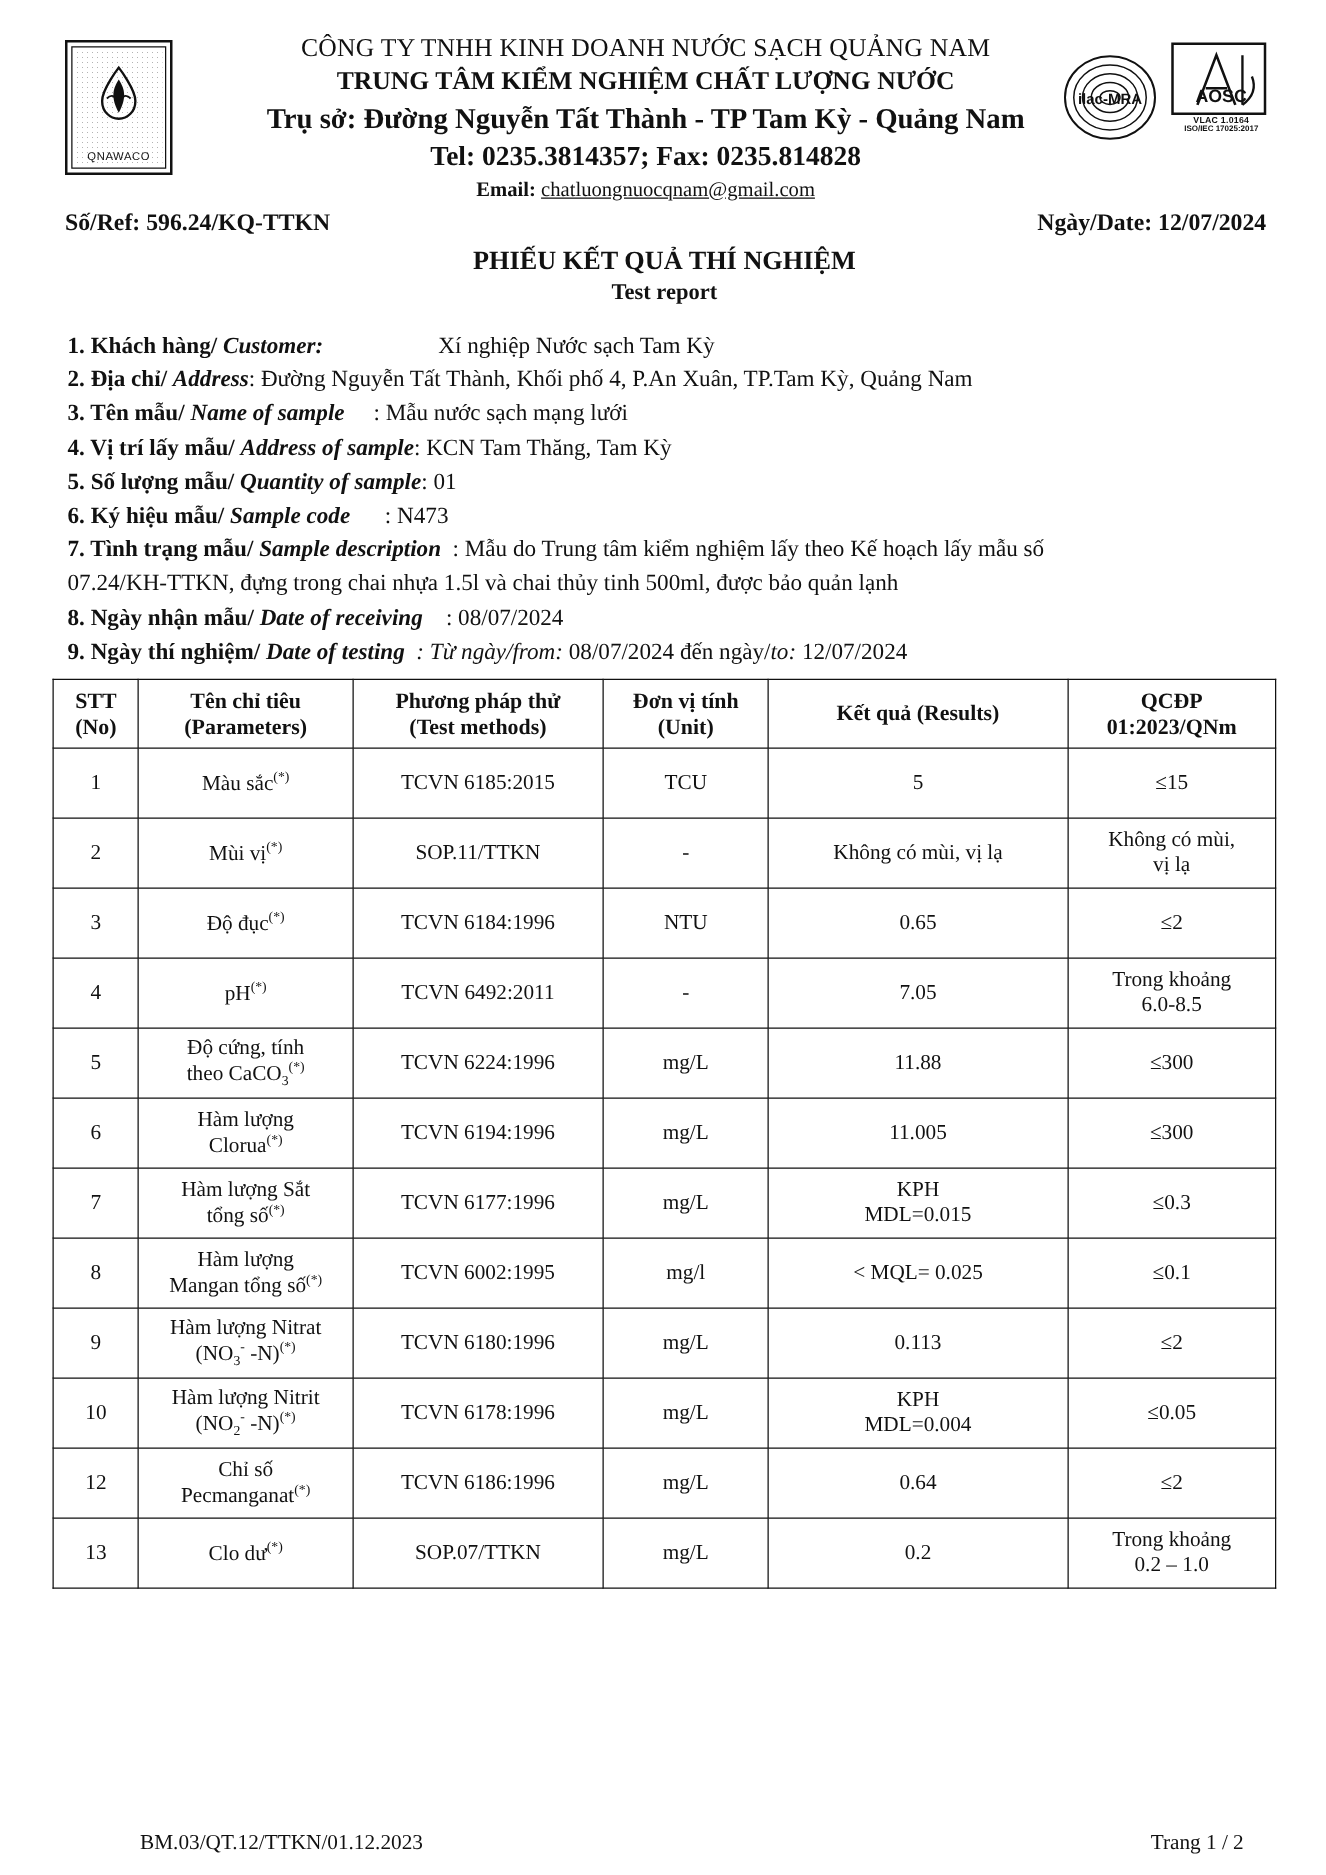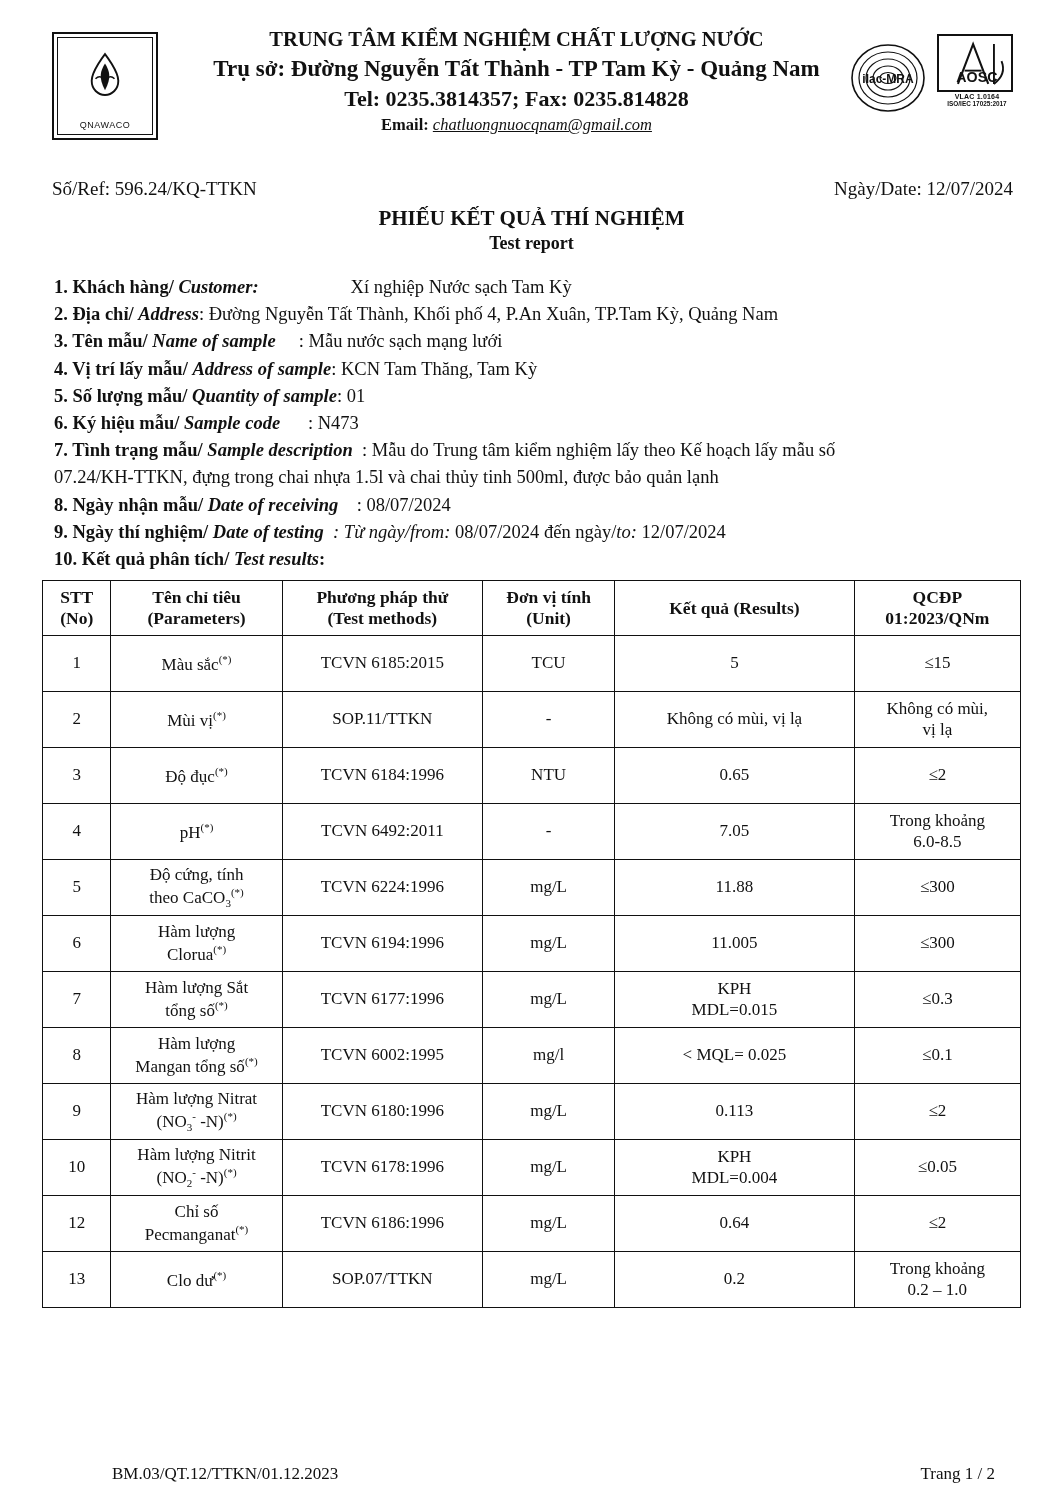--- a/index.html
+++ b/index.html
@@ -25,21 +25,21 @@
 
   
   .header {
     position: relative;
     height: 140px;
   }
   .logo-left {
     position: absolute;
     left: 10px;
     top: 6px;
-    width: 106px;
+    width: 86px;
     height: 108px;
     border: 2px solid #111;
     box-sizing: border-box;
     padding: 3px;
   }
   .logo-left-inner {
     width: 100%;
     height: 100%;
     border: 1px solid #111;
     box-sizing: border-box;
@@ -98,21 +98,20 @@
   }
   .head-text .l5 {
     font-size: 16.5px;
     font-weight: bold;
     line-height: 1.4;
   }
   .head-text .l5 a {
     color: #111;
     text-decoration: underline;
     font-weight: normal;
-    font-style: italic;
   }
 
   .logos-right {
     position: absolute;
     right: 4px;
     top: 8px;
     display: flex;
     gap: 10px;
     align-items: flex-end;
   }
@@ -143,22 +142,23 @@
     font-weight: bold;
     font-family: "Liberation Sans", sans-serif;
   }
 
   
   .ref-row {
     display: flex;
     justify-content: space-between;
     align-items: center;
     font-size: 19px;
-    margin-top: 12px;
+    margin-top: 2px;
     padding: 0 8px 0 10px;
+    font-weight: bold;
   }
 
   .title-main {
     text-align: center;
     font-size: 21px;
     font-weight: bold;
     margin-top: 6px;
   }
   .title-sub {
     text-align: center;
@@ -237,20 +237,21 @@
           <path d="M20 2 C20 2 6 20 6 30 C6 39 12.5 45 20 45 C27.5 45 34 39 34 30 C34 20 20 2 20 2 Z" fill="none" stroke="#111" stroke-width="2"></path>
           <path d="M20 12 C15 20 13 27 20 40 C27 27 25 20 20 12 Z" fill="#111"></path>
           <path d="M10 28 C14 24 17 26 19 30" fill="none" stroke="#111" stroke-width="1.6"></path>
           <path d="M30 28 C26 24 23 26 21 30" fill="none" stroke="#111" stroke-width="1.6"></path>
         </svg>
         <div class="logo-caption">QNAWACO</div>
       </div>
     </div>
 
     <div class="head-text">
+      <div class="l1">CÔNG TY TNHH KINH DOANH NƯỚC SẠCH QUẢNG NAM</div>
       <div class="l2">TRUNG TÂM KIỂM NGHIỆM CHẤT LƯỢNG NƯỚC</div>
       <div class="l3">Trụ sở: Đường Nguyễn Tất Thành - TP Tam Kỳ -  Quảng Nam</div>
       <div class="l4">Tel: 0235.3814357; Fax: 0235.814828</div>
       <div class="l5"><span>Email: </span><a href="#">chatluongnuocqnam@gmail.com</a></div>
     </div>
 
     <div class="logos-right">
       <svg class="ilac" viewBox="0 0 78 74">
         <ellipse cx="39" cy="36" rx="36" ry="33" fill="none" stroke="#111" stroke-width="1.6"></ellipse>
         <ellipse cx="39" cy="36" rx="29" ry="26" fill="none" stroke="#111" stroke-width="1.2"></ellipse>
@@ -311,23 +312,20 @@
       <b>7. Tình trạng mẫu/ </b><i>Sample description</i><span class="val">&nbsp;&nbsp;</span><span class="val">: Mẫu do Trung tâm kiểm nghiệm lấy theo Kế hoạch lấy mẫu số</span>
     </div>
     <div class="row">
       <span class="val">07.24/KH-TTKN, đựng trong chai nhựa 1.5l và chai thủy tinh 500ml, được bảo quản lạnh</span>
     </div>
     <div class="row">
       <b>8. Ngày nhận mẫu/ </b><i>Date of receiving</i><span class="val">&nbsp;&nbsp;&nbsp;&nbsp;</span><span class="val">: 08/07/2024</span>
     </div>
     <div class="row">
       <b>9. Ngày thí nghiệm/ </b><i>Date of testing</i><span class="val">&nbsp;&nbsp;</span><i style="font-weight:normal">: Từ ngày/from:</i><span class="val"> 08/07/2024 đến ngày/</span><i style="font-weight:normal">to:</i><span class="val"> 12/07/2024</span>
-    </div>
-    <div class="row">
-      <b>10. Kết quả phân tích/ </b><i>Test results</i><b>:</b>
     </div>
   </div>
 
   <table class="results">
     <colgroup>
       <col class="col-stt">
         <col class="col-param">
         <col class="col-meth">
         <col class="col-unit">
         <col class="col-res">

